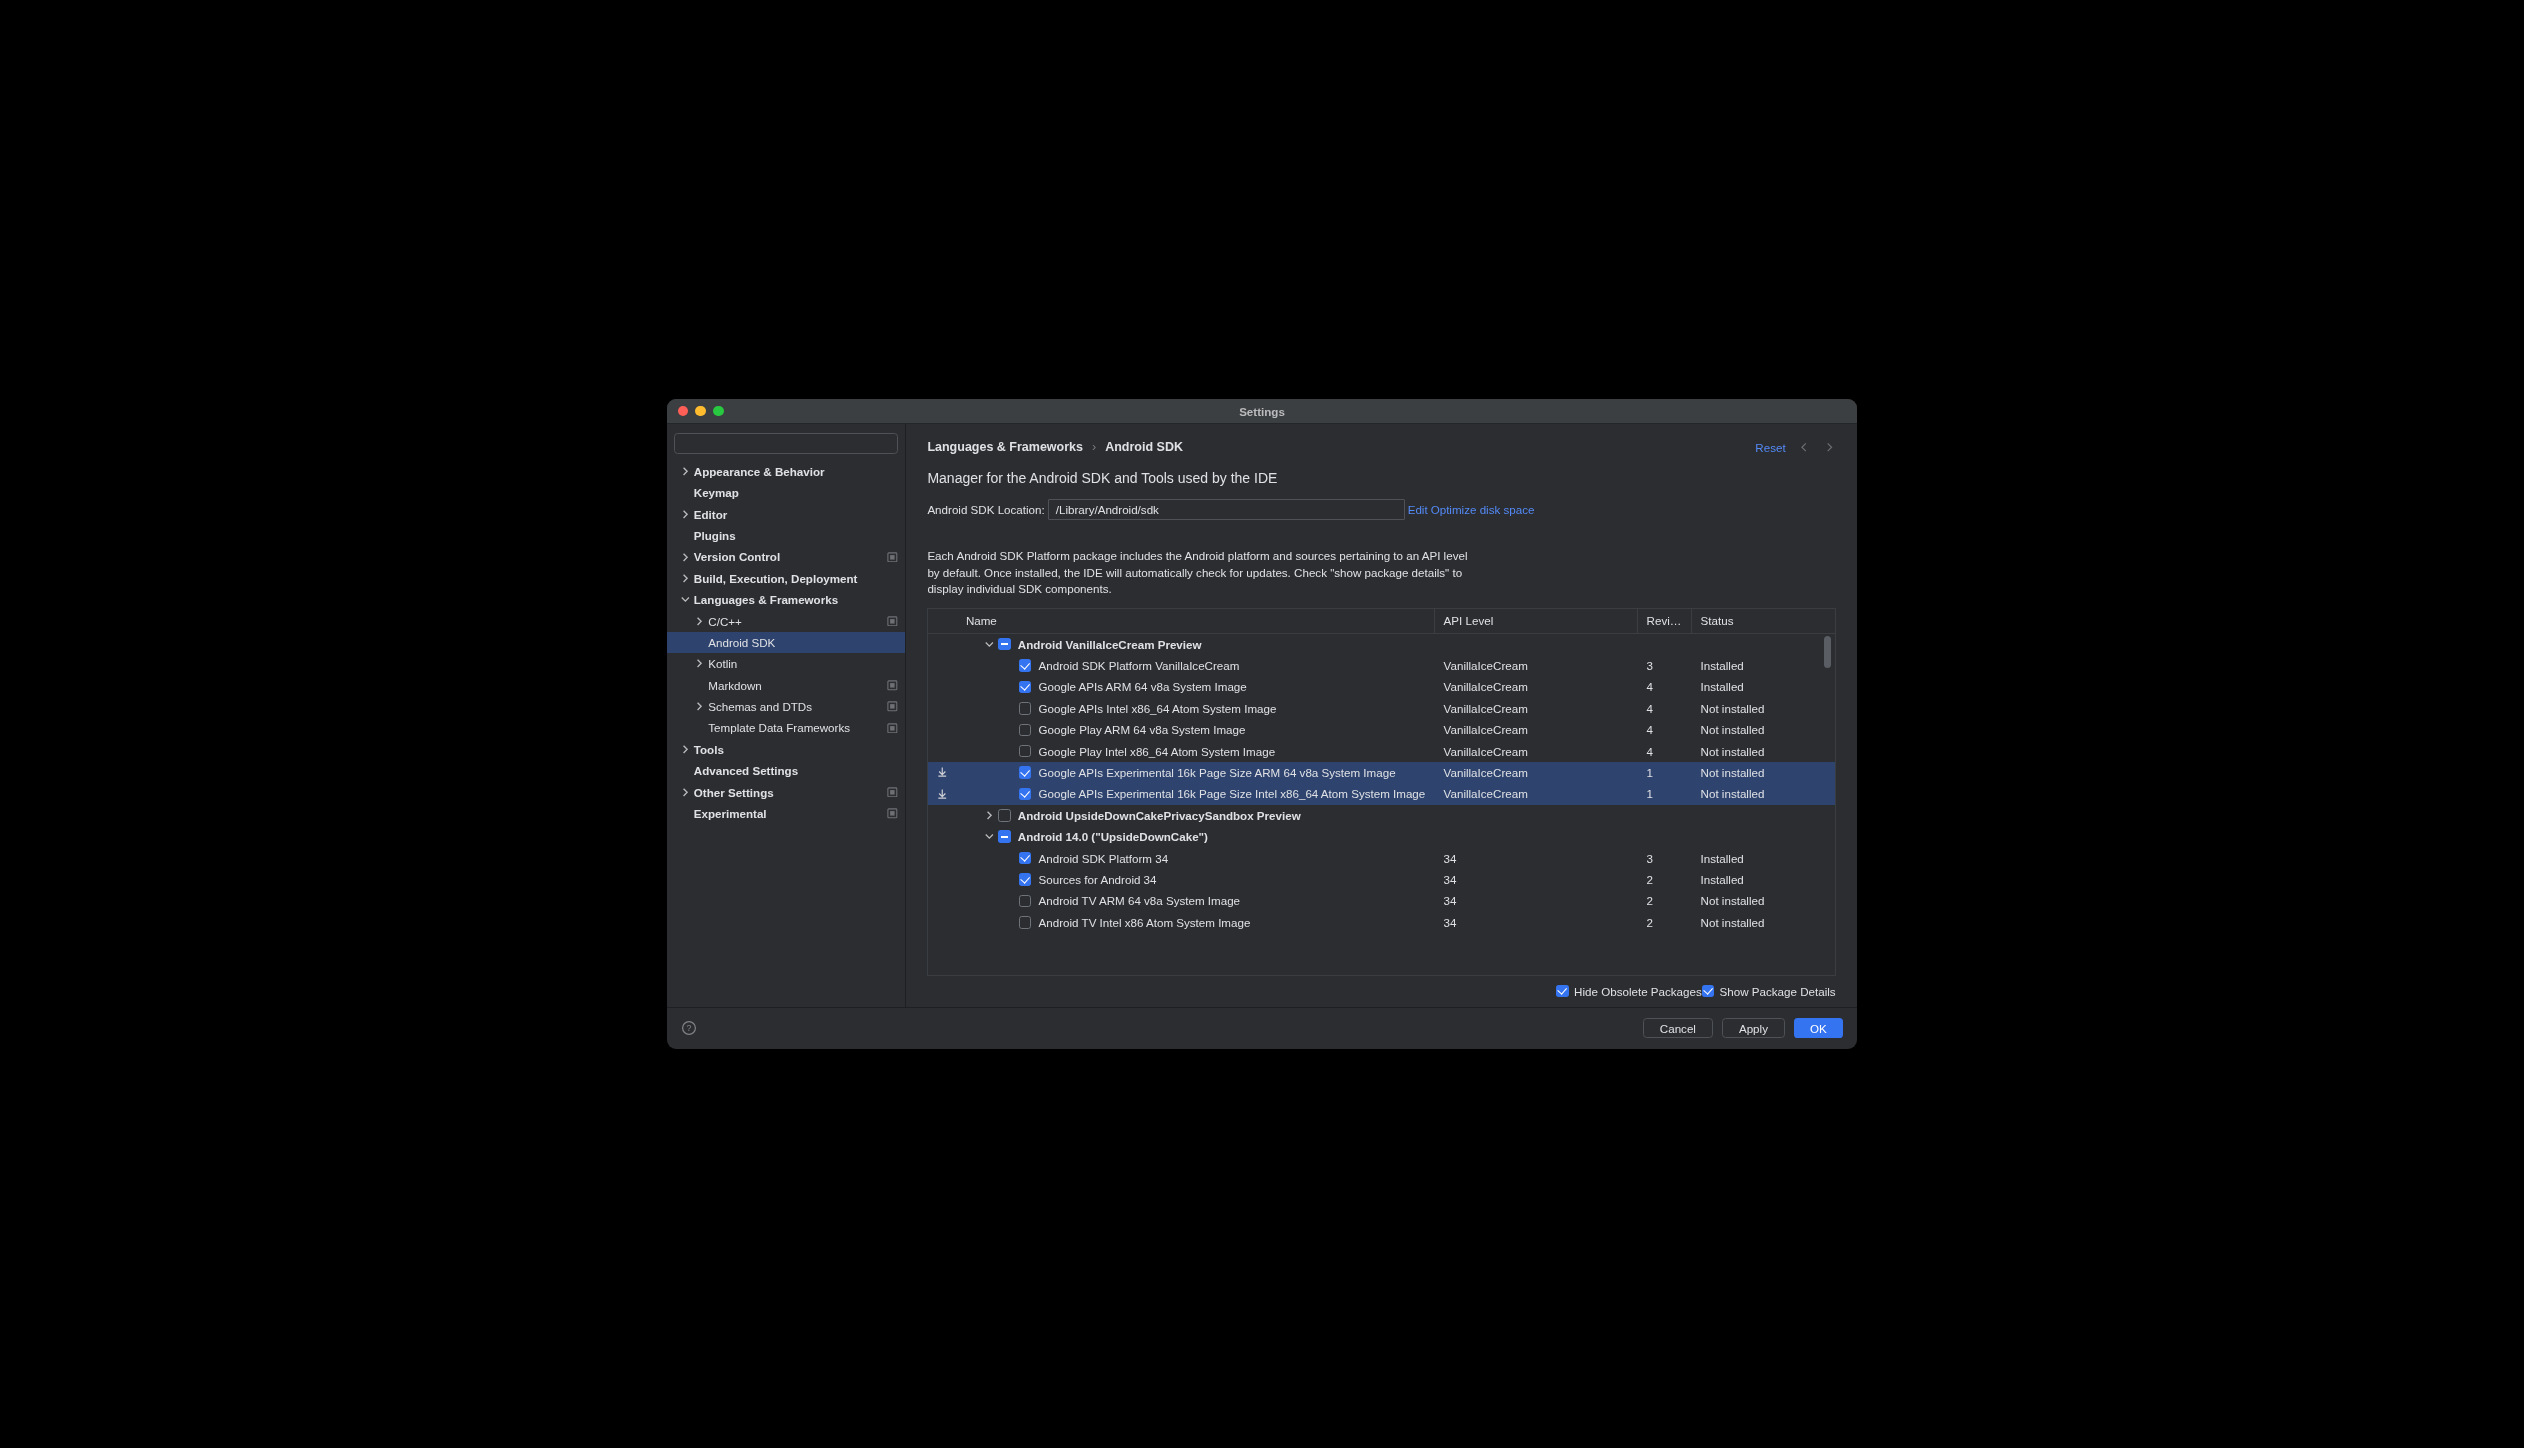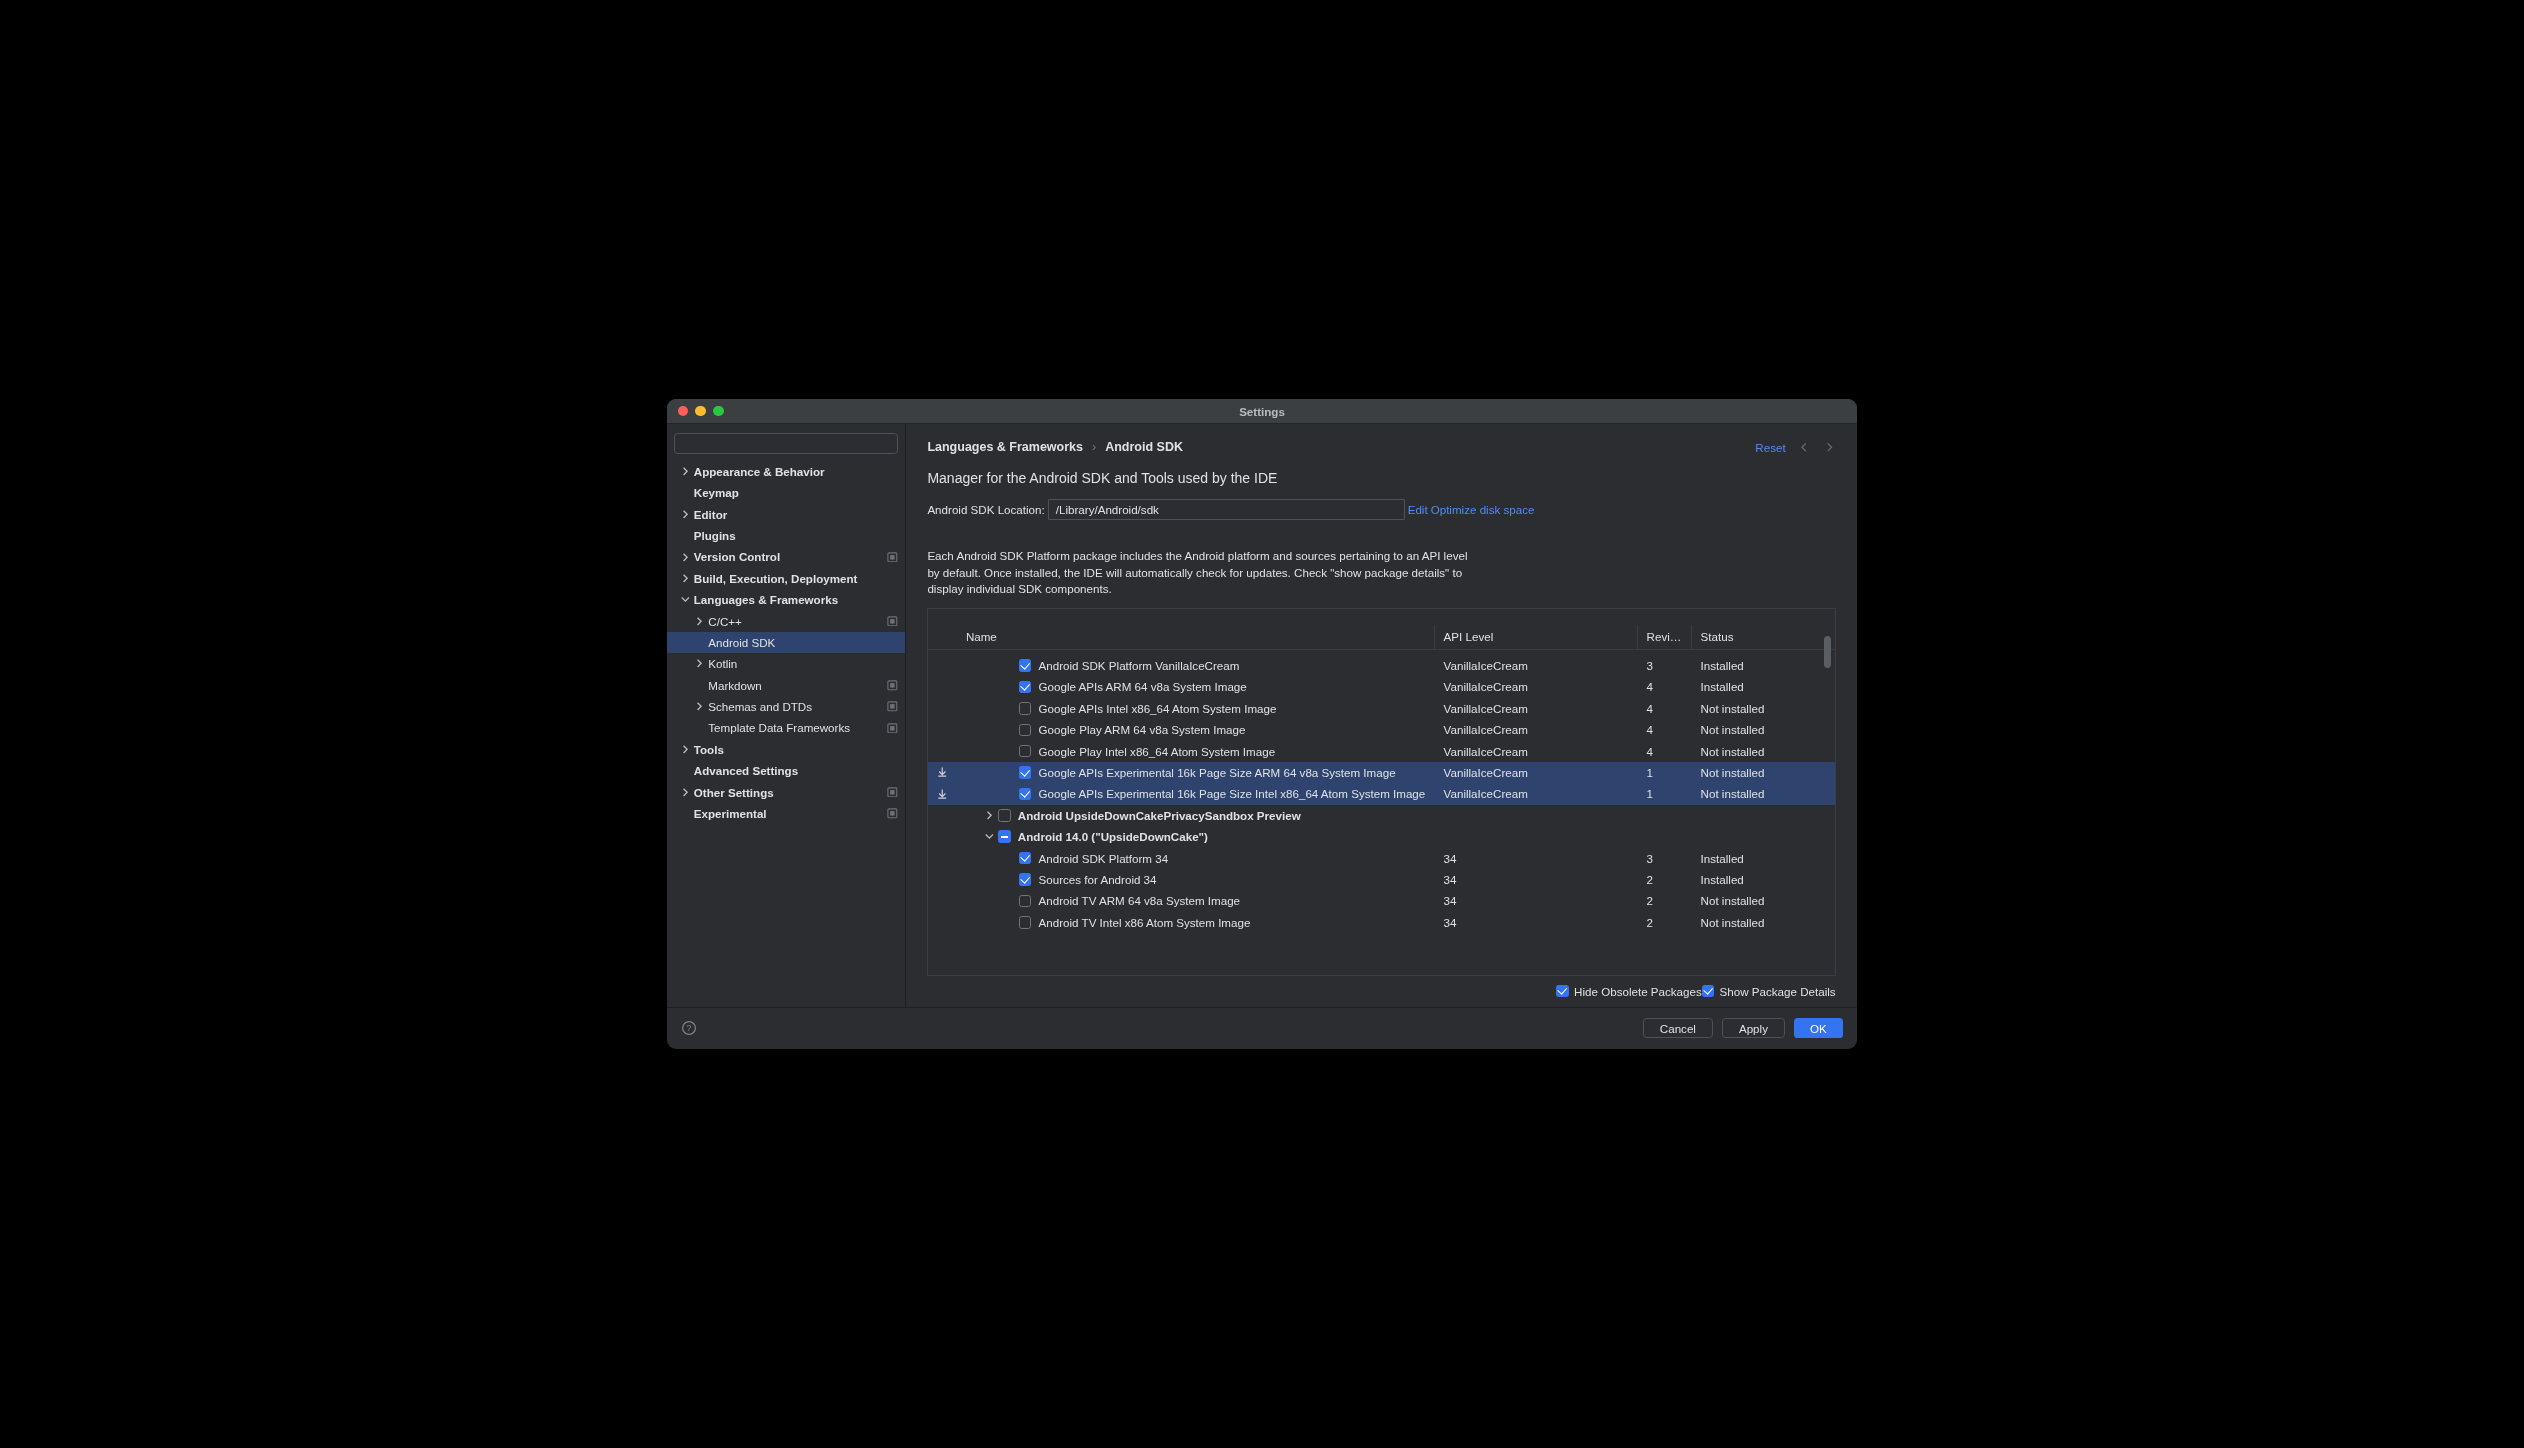--- a/index.html
+++ b/index.html
@@ -35,21 +35,21 @@
 .desc { color: #dfe1e5; font-size: 14px; margin-bottom: 12.5px; }
 .sdk-loc-row { display: flex; align-items: center; gap: 3px; margin-bottom: 16px; }
 .sdk-loc-lbl { font-size: 11.6px; color: #dfe1e5; }
 .sdk-loc-box { flex: 0 0 357px; height: 21.4px; background: #2b2d30; border: 0.9px solid #4e5157; border-radius: 1px; padding: 0 7.1px; color: #dfe1e5; font-size: 11.6px; display: flex; align-items: center; }
 .tabs { display: flex; border-bottom: 0.9px solid #3a3d42; }
 .tab { padding: 7.1px 12.5px; font-size: 11.6px; color: #bbbbbd; cursor: pointer; border-bottom: 1.8px solid transparent; }
 .tab.active { color: #dfe1e5; border-bottom-color: #548af7; }
 .tab-desc { color: #dfe1e5; font-size: 11.6px; padding: 12.5px 0 10.7px 0; max-width: 544px; line-height: 1.4; }
 .table-wrap { margin: 0 21.4px; border: 0.9px solid #3a3d42; display: flex; flex: 1; min-height: 0; position: relative; }
 .table { flex: 1; overflow: auto; }
-.thead { display: flex; border-bottom: 0.9px solid #3a3d42; background: #2b2d30; position: sticky; top: 16px; }
+.thead { display: flex; border-bottom: 0.9px solid #3a3d42; background: #2b2d30; position: sticky; top: 0; }
 .th { font-size: 11.6px; color: #dfe1e5; padding: 5.4px 9px; border-right: 0.9px solid #3a3d42; }
 .th.ck { width: 28.5px; border-right: none; padding: 0; } .th.nm { flex: 1; } .th.al { width: 203px; } .th.rv { width: 54px; } .th.st { width: 143px; border-right: none; }
 .row { display: flex; align-items: center; height: 21.4px; font-size: 11.6px; color: #dfe1e5; }
 .row.sel { background: #2e436e; }
 .cell { padding: 0 9px; }
 .cell.ck { width: 28.5px; display: flex; align-items: center; justify-content: center; padding: 0; }
 .cell.nm { flex: 1; display: flex; align-items: center; gap: 3.6px; }
 .cell.al { width: 203px; } .cell.rv { width: 54px; } .cell.st { width: 143px; }
 .exp { width: 10.7px; height: 10.7px; flex-shrink: 0; }
 .chk { width: 12.5px; height: 12.5px; border-radius: 2.7px; flex-shrink: 0; display: flex; align-items: center; justify-content: center; }

